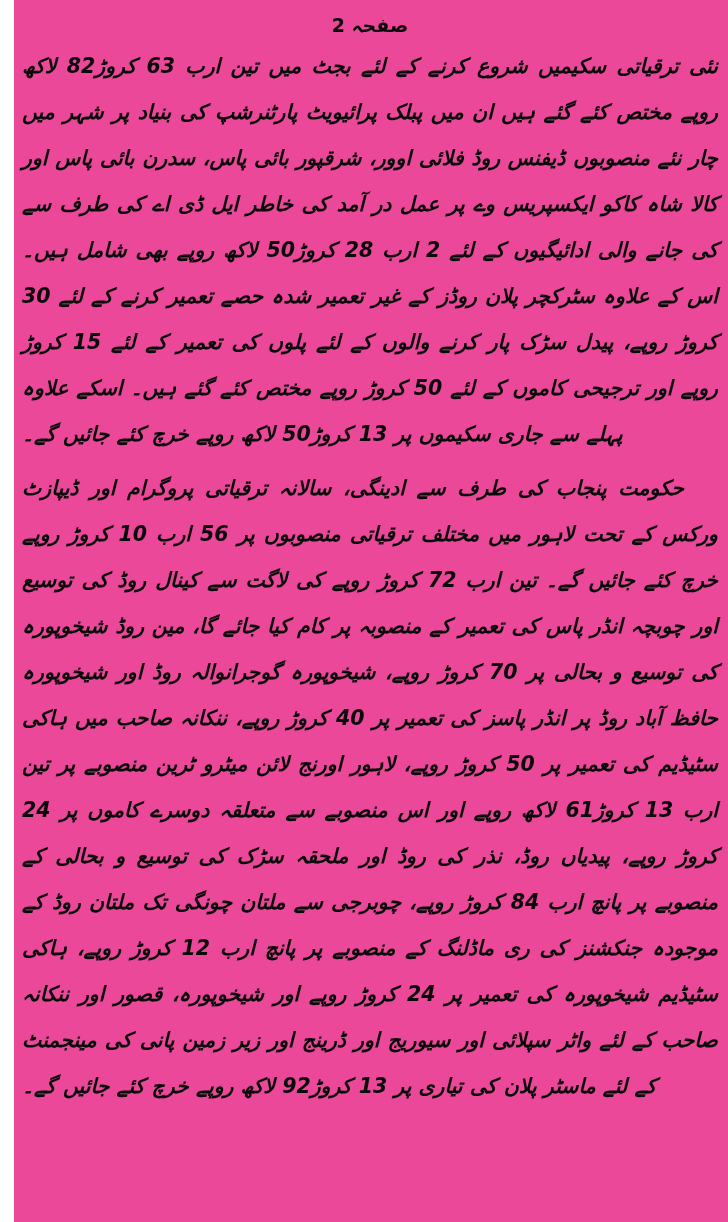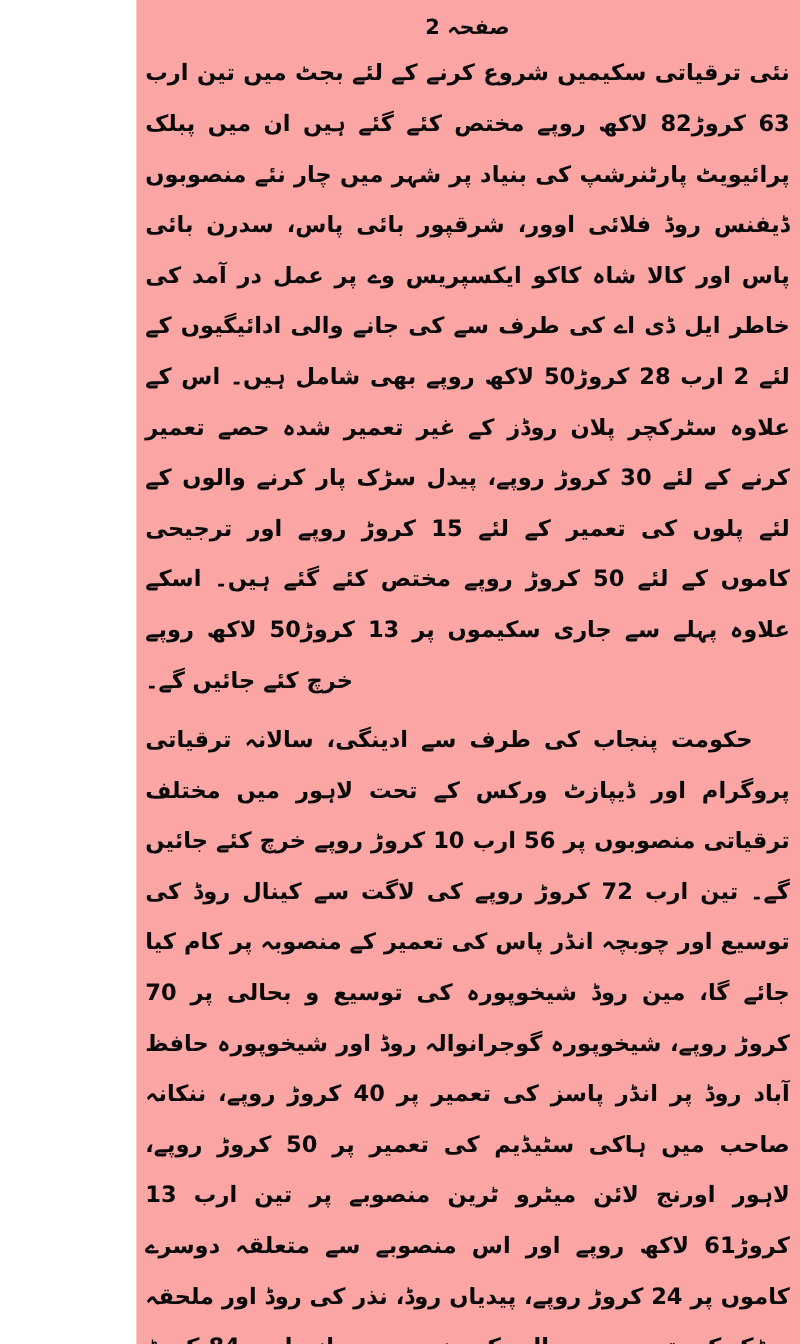--- a/index.html
+++ b/index.html
@@ -12,24 +12,24 @@
     width: 728px;
     height: 1222px;
     position: relative;
     overflow: hidden;
     font-family: "DejaVu Sans", "Liberation Sans", sans-serif;
     color: #0a0a0a;
   }
 
   .page {
     box-sizing: border-box;
-    width: 604px;
+    width: 714px;
     height: 1222px;
     padding: 14px 10px 8px 8px;
-    background: #fca5a5;
+    background: #ec4899;
   }
 
   
   .page-header {
     text-align: center;
     margin: 0 0 6px 0;
     padding: 0;
     font-size: 19px;
     font-weight: 700;
     line-height: 1.2;
@@ -42,20 +42,21 @@
     direction: rtl;
     unicode-bidi: isolate;
     text-align: justify;
     text-align-last: left;
     font-size: 20.5px;
     line-height: 46px;
     font-weight: 600;
     margin: 0 0 2px 0;
     padding: 0;
     text-indent: 0;
+    font-style: italic;
   }
 
   .para.indented {
     text-indent: 34px;
   }
 
   .spacer-sm { height: 6px; }
 </style>
 </head>
 <body>

